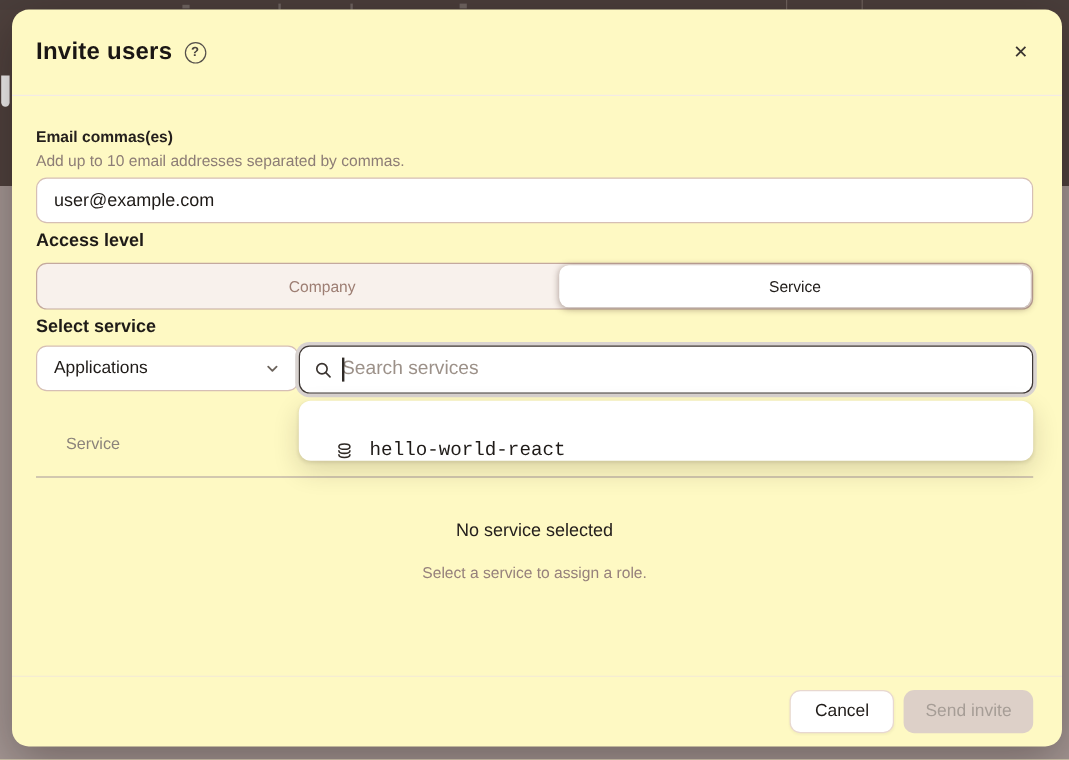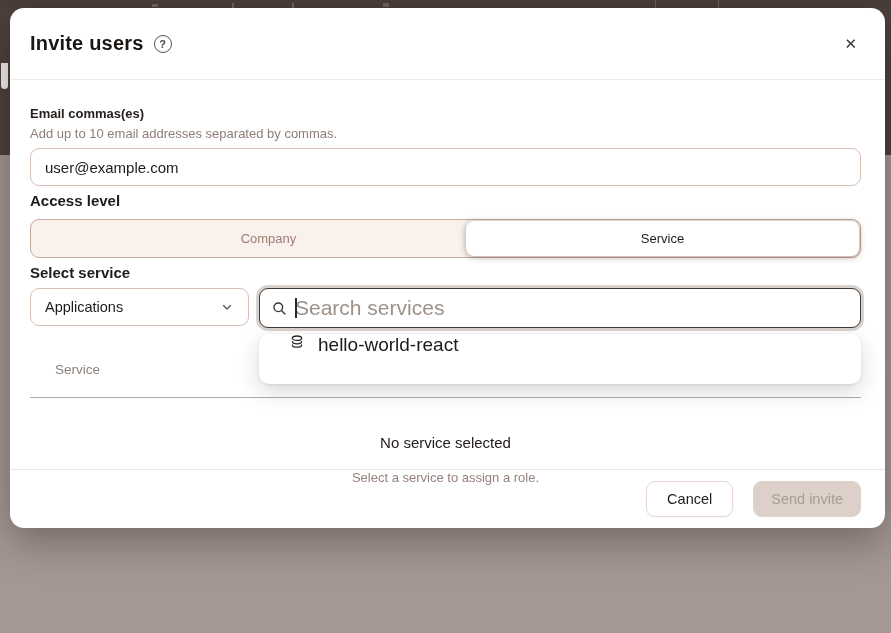--- a/index.html
+++ b/index.html
@@ -19,22 +19,22 @@
     background:#4e413d; z-index:0;
   }
   .topbar-seam { position:absolute; top:0; width:1px; height:8px; background:#6e625d; }
   .topbar-frag { position:absolute; background:#8d8380; opacity:.55; }
   .left-glyph {
     position:absolute; left:1px; top:63px; width:7px; height:26px;
     background:rgba(255,255,255,.92); border-radius:0 0 6px 6px; z-index:1;
   }
   
   .modal {
-    position:absolute; left:10px; top:8px; width:875px; height:520px;
-    background:#ffffff; border-radius:14px;
+    position:absolute; left:10px; top:8px; width:875px; height:614px;
+    background:#fef9c3; border-radius:14px;
     box-shadow:0 12px 40px rgba(20,10,8,.35);
     z-index:2;
   }
   .modal-header {
     height:72px; display:flex; align-items:center;
     padding:0 24px 0 20px; border-bottom:1px solid #f3ebe5;
   }
   .modal-title { font-size:20px; font-weight:700; color:#1a1614; letter-spacing:.2px; }
   .help-icon {
     width:18px; height:18px; margin-left:10px; border:1.4px solid #55504b; border-radius:50%;
@@ -63,68 +63,68 @@
   .segment {
     flex:1; display:flex; align-items:center; justify-content:center;
     font-size:13px; cursor:pointer; border-radius:8px;
   }
   .segment.unselected { color:#9d7e73; font-weight:500;padding-left:41px; }
   .segment.selected {
     background:#fff; margin:1px; box-shadow:0 1px 6px rgba(70,45,35,.45);
     color:#1f1b18; font-weight:500;
   }
   
-  .service-row { margin-top:6px; display:flex; gap:10px; }
+  .service-row { margin-top:6px; display:flex; }
   .select-box {
     width:219px; height:38px; flex:none;
     border:1px solid #d6bfb5; border-radius:9px;
     display:flex; align-items:center; padding:0 14px;
     font-size:14.5px; color:#1f1b18; cursor:pointer; background:#fff;
   }
   .select-box .chev { margin-left:auto; }
   .search-wrap { position:relative; flex:1; }
   .search-input-box {
     height:40px; width:100%;
     border:1.5px solid #3f3835; border-radius:9px;
     box-shadow:0 0 0 3px #d9d3d0;
     display:flex; align-items:center; padding:0 12px; background:#fff;
   }
   .search-input {
-    border:none; outline:none; flex:1; font-size:21px; font-family:inherit;
+    border:none; outline:none; flex:1; font-size:16px; font-family:inherit;
     color:#1f1b18; margin-left:8px; background:transparent;
   }
   .search-input::placeholder { color:#9c9189; }
   .caret {
     position:absolute; left:36px; top:10px; width:1.5px; height:20px;
     background:#2f2a26; animation:blink 1.1s steps(1) infinite;
   }
   @keyframes blink { 50% { opacity:0; } }
   
   .dropdown-panel {
     position:absolute; top:46px; left:0; right:0; height:50px;
     background:#fff; border-radius:10px;
     box-shadow:0 8px 22px rgba(40,25,20,.16), 0 1px 3px rgba(40,25,20,.10);
     z-index:5; display:flex; flex-direction:column; justify-content:center;
   }
   .dropdown-item {
-    display:flex; align-items:flex-start; gap:13px; padding:0 16px 0 30px;
-    height:50px; font-size:19px; color:#1f1b18; cursor:pointer; border-radius:10px;
+    display:flex; align-items:flex-end; gap:13px; padding:0 16px 0 30px;
+    height:50px; font-size:16px; color:#1f1b18; cursor:pointer; border-radius:10px;font-family:Liberation Mono, monospace;
   }
   
   .table-header { margin-top:34px; margin-left:25px; font-size:13.5px; color:#8b837b; }
   .table-divider { margin-top:20px; height:1px; background:#b5a8a2; }
   
   .empty-title { margin-top:36px; text-align:center; font-size:15px; font-weight:400; color:#25201d; }
   .empty-sub { margin-top:19px; text-align:center; font-size:13px; color:#96817c; }
   
   .modal-footer {
     position:absolute; left:0; right:0; bottom:0; height:59px;
     border-top:1px solid #efe4dd;
     display:flex; align-items:center; justify-content:flex-end;
-    gap:20px; padding-right:24px; border-radius:0 0 14px 14px;
+    gap:8px; padding-right:24px; border-radius:0 0 14px 14px;
   }
   .btn {
     height:36px; border-radius:9px; font-size:14.5px; font-weight:500;
     font-family:inherit; cursor:pointer; display:flex; align-items:center;
   }
   .btn-cancel {
     background:#fff; border:1px solid #e8d8d0; color:#1f1b18; padding:0 20px;
     box-shadow:0 1px 2px rgba(0,0,0,.04);
   }
   .btn-send {

